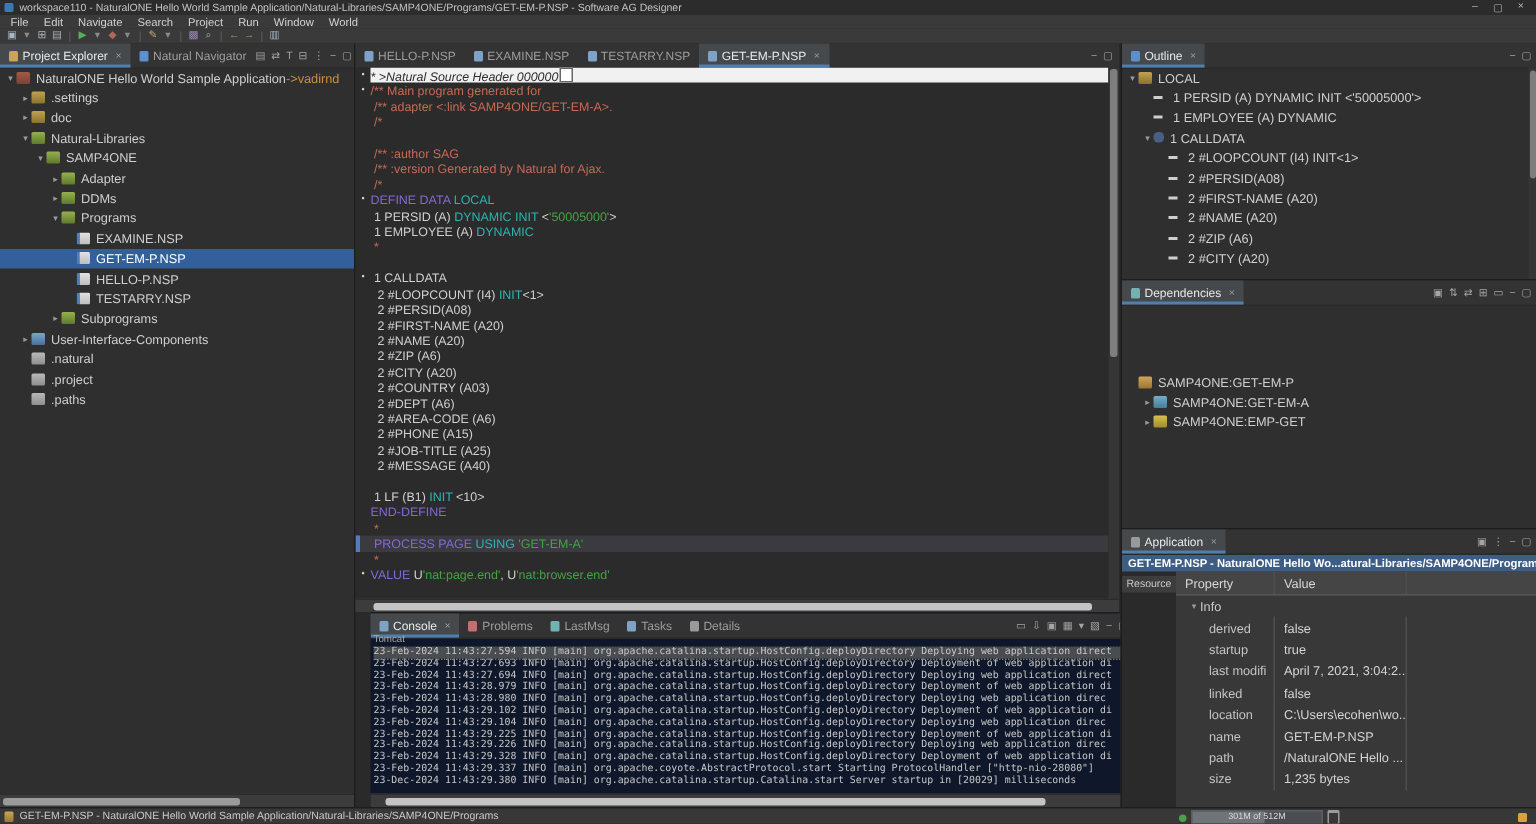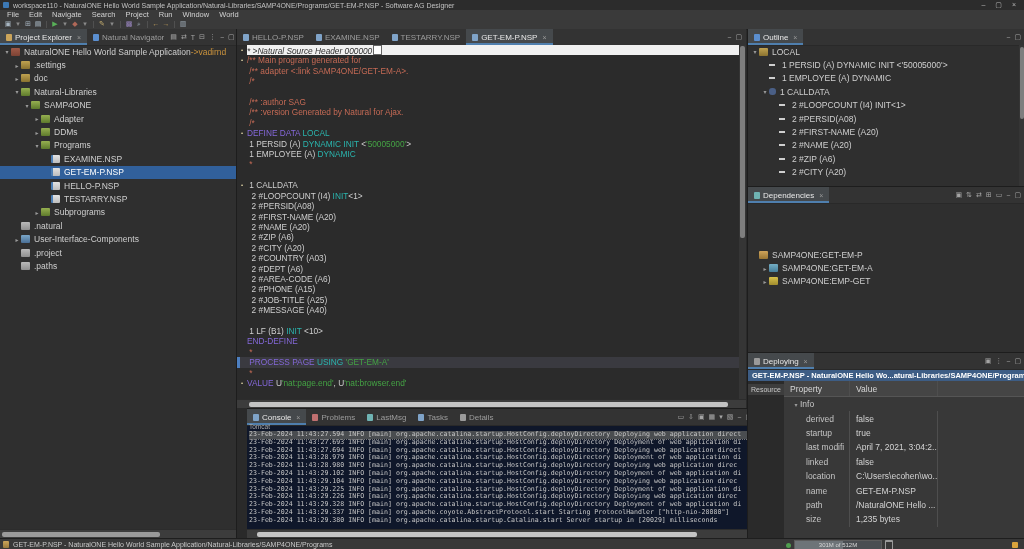--- a/index.html
+++ b/index.html
@@ -240,28 +240,28 @@
         <span class="arrow"></span>
         <span class="tico i-nsp"></span>
         <span class="tlabel">TESTARRY.NSP</span>
       </div>
       <div class="trow" style="padding-left: 33px;">
         <span class="arrow">▸</span>
         <span class="tico i-folder_g"></span>
         <span class="tlabel">Subprograms</span>
       </div>
       <div class="trow" style="padding-left: 13px;">
+        <span class="arrow">▸</span>
+        <span class="tico i-folder_b"></span>
+        <span class="tlabel">User-Interface-Components</span>
+      </div>
+      <div class="trow" style="padding-left: 13px;">
         <span class="arrow"></span>
         <span class="tico i-cfg"></span>
         <span class="tlabel">.natural</span>
-      </div>
-      <div class="trow" style="padding-left: 13px;">
-        <span class="arrow">▸</span>
-        <span class="tico i-folder_b"></span>
-        <span class="tlabel">User-Interface-Components</span>
       </div>
       <div class="trow" style="padding-left: 13px;">
         <span class="arrow"></span>
         <span class="tico i-cfg"></span>
         <span class="tlabel">.project</span>
       </div>
       <div class="trow" style="padding-left: 13px;">
         <span class="arrow"></span>
         <span class="tico i-cfg"></span>
         <span class="tlabel">.paths</span>
@@ -379,21 +379,21 @@
       <div class="cline">23-Feb-2024 11:43:27.693 INFO [main] org.apache.catalina.startup.HostConfig.deployDirectory Deployment of web application di</div>
       <div class="cline">23-Feb-2024 11:43:27.694 INFO [main] org.apache.catalina.startup.HostConfig.deployDirectory Deploying web application direct</div>
       <div class="cline">23-Feb-2024 11:43:28.979 INFO [main] org.apache.catalina.startup.HostConfig.deployDirectory Deployment of web application di</div>
       <div class="cline">23-Feb-2024 11:43:28.980 INFO [main] org.apache.catalina.startup.HostConfig.deployDirectory Deploying web application direc</div>
       <div class="cline">23-Feb-2024 11:43:29.102 INFO [main] org.apache.catalina.startup.HostConfig.deployDirectory Deployment of web application di</div>
       <div class="cline">23-Feb-2024 11:43:29.104 INFO [main] org.apache.catalina.startup.HostConfig.deployDirectory Deploying web application direc</div>
       <div class="cline">23-Feb-2024 11:43:29.225 INFO [main] org.apache.catalina.startup.HostConfig.deployDirectory Deployment of web application di</div>
       <div class="cline">23-Feb-2024 11:43:29.226 INFO [main] org.apache.catalina.startup.HostConfig.deployDirectory Deploying web application direc</div>
       <div class="cline">23-Feb-2024 11:43:29.328 INFO [main] org.apache.catalina.startup.HostConfig.deployDirectory Deployment of web application di</div>
       <div class="cline">23-Feb-2024 11:43:29.337 INFO [main] org.apache.coyote.AbstractProtocol.start Starting ProtocolHandler ["http-nio-28080"]</div>
-      <div class="cline">23-Feb-2024 11:43:29.380 INFO [main] org.apache.catalina.startup.Catalina.start Server startup in [20029] milliseconds</div>
+      <div class="cline">23-Dec-2024 11:43:29.380 INFO [main] org.apache.catalina.startup.Catalina.start Server startup in [20029] milliseconds</div>
     </div>
   <div class="vscroll" style="top:22px;bottom:9px">
     <div class="vthumb" style="bottom:2px;height:24px"></div>
   </div>
   <div class="hscroll" style="bottom:1px">
     <div class="hthumb" style="left:10px;width:440px;background:#c4c4c4"></div>
   </div>
 </div>
 
 <div id="outline">
@@ -498,21 +498,21 @@
         <span class="tico i-depG"></span>
         <span class="tlabel">SAMP4ONE:EMP-GET</span>
       </div>
     </div>
 </div>
 
 <div id="properties">
   <div class="viewtabs">
     <div class="viewtab active">
       <span class="tabico" style="background:#9a9a9a"></span>
-      <span>Deploying</span>
+      <span>Application</span>
       <span class="tabclose">×</span>
     </div>
     <div class="vtb-icons" id="props-toolbar">
         <span>▣</span>
         <span>⋮</span>
         <span>−</span>
         <span>▢</span>
       </div>
   </div>
   <div id="props-header">GET-EM-P.NSP - NaturalONE Hello Wo...atural-Libraries/SAMP4ONE/Programs</div>

